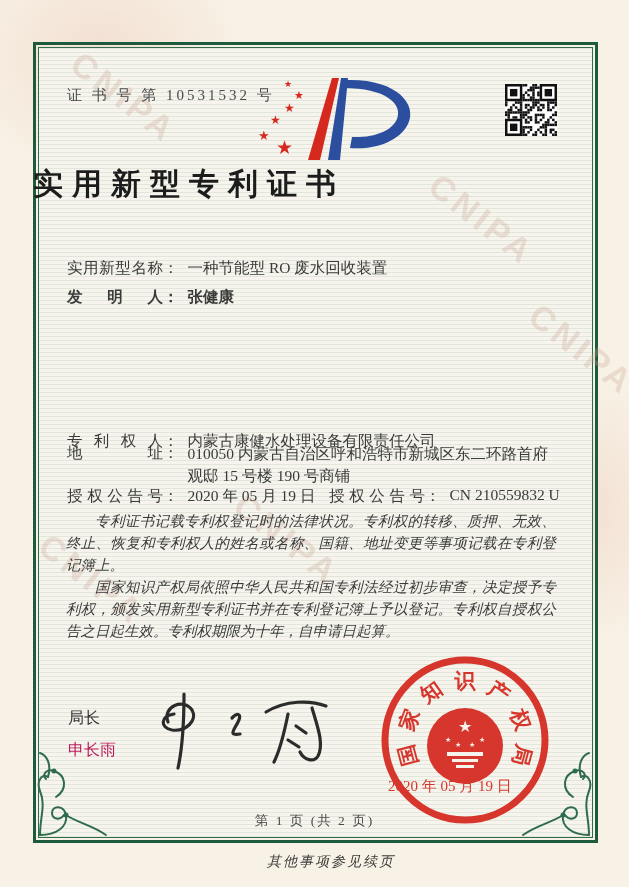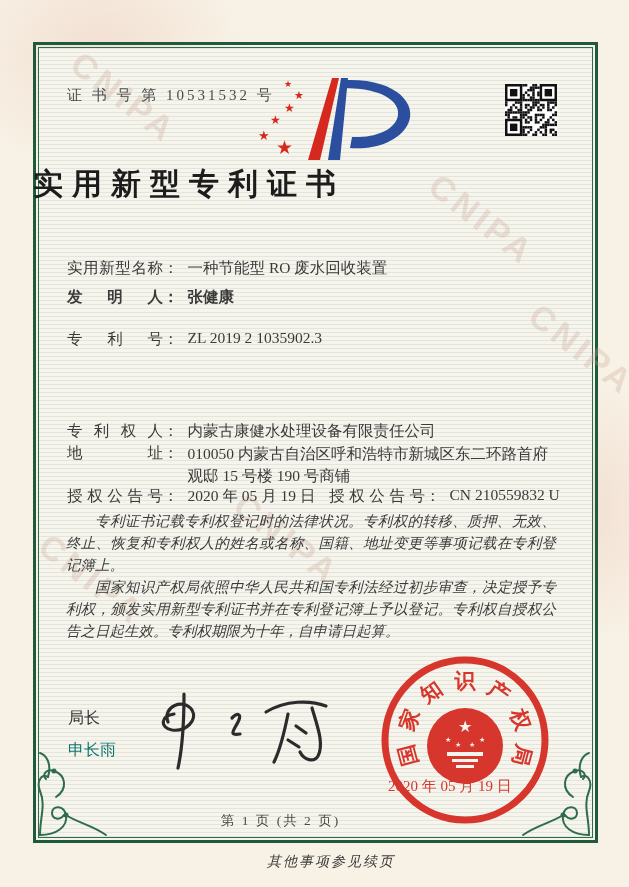--- a/index.html
+++ b/index.html
@@ -25,25 +25,25 @@
   .lbl{display:inline-block;width:96px;text-align:justify;text-align-last:justify;vertical-align:top;}
   .colon{display:inline-block;margin-right:9px;vertical-align:top;}
   .val{display:inline-block;vertical-align:top;}
   .row-address{white-space:normal;width:500px;}
   .row-address .val{width:370px;line-height:22px;}
   .grp2{position:absolute;left:262px;top:0;}
   .paras{position:absolute;left:66px;top:510px;width:490px;font-size:14.5px;line-height:22px;
       text-align:justify;font-style:italic;color:#3b3b3b;}
   .paras p{margin:0;text-indent:2em;}
   .sig-title{position:absolute;left:68px;top:708px;font-size:16px;font-family:Liberation Serif, serif;color:#333;}
-  .sig-name{position:absolute;left:68px;top:740px;font-size:16px;font-family:"Liberation Sans",sans-serif;color:#0f766e;}
+  .sig-name{position:absolute;left:68px;top:740px;font-size:16px;font-family:"Liberation Sans",sans-serif;color:#be185d;}
   .sig-hand{position:absolute;left:140px;top:686px;}
   .seal{position:absolute;left:370px;top:645px;}
   .page-info{position:absolute;left:33px;top:812px;width:495px;text-align:center;
-      font-size:13.5px;letter-spacing:2px;color:#4a4a4a;}
+      font-size:13.5px;letter-spacing:2px;color:#4a4a4a;padding-left:34px;}
   .footer-note{position:absolute;left:0;top:853px;width:600px;text-align:center;
       font-size:14px;font-style:italic;letter-spacing:2px;color:#3b3b3b;padding-left:31px;}
   .flourish{position:absolute;bottom:48px;}
   .flourish-right{right:36px;}
   .flourish-left{left:36px;transform:scaleX(-1);}
 </style>
 </head>
 <body>
 
 <div class="page">
@@ -265,24 +265,21 @@
   </svg>
 
   <div class="doc-title">实用新型专利证书</div>
 
   <div class="row" style="top:258px;">
     <span class="lbl">实用新型名称</span><span class="colon">：</span><span class="val">一种节能型 RO 废水回收装置</span>
   </div>
   <div class="row" style="top:287px;font-weight:bold;">
     <span class="lbl">发明人</span><span class="colon">：</span><span class="val">张健康</span>
   </div>
-  <div class="row" style="top:329px;">
-    <span class="lbl">专利号</span><span class="colon">：</span><span class="val">ZL 2019 2 1035902.3</span>
-  </div>
-  <div class="row" style="top:421px;font-family:Liberation Serif, serif;">
+  <div class="row" style="top:431px;font-family:Liberation Serif, serif;">
     <span class="lbl">专利权人</span><span class="colon">：</span><span class="val">内蒙古康健水处理设备有限责任公司</span>
   </div>
   <div class="row row-address" style="top:443px;">
     <span class="lbl">地址</span><span class="colon">：</span><span class="val">010050 内蒙古自治区呼和浩特市新城区东二环路首府观邸 15 号楼 190 号商铺</span>
   </div>
   <div class="row" style="top:486px;">
     <span class="lbl">授权公告号</span><span class="colon">：</span><span class="val">2020 年 05 月 19 日</span>
     <span class="grp2">
       <span class="lbl">授权公告号</span><span class="colon">：</span><span class="val">CN 210559832 U</span>
     </span>

